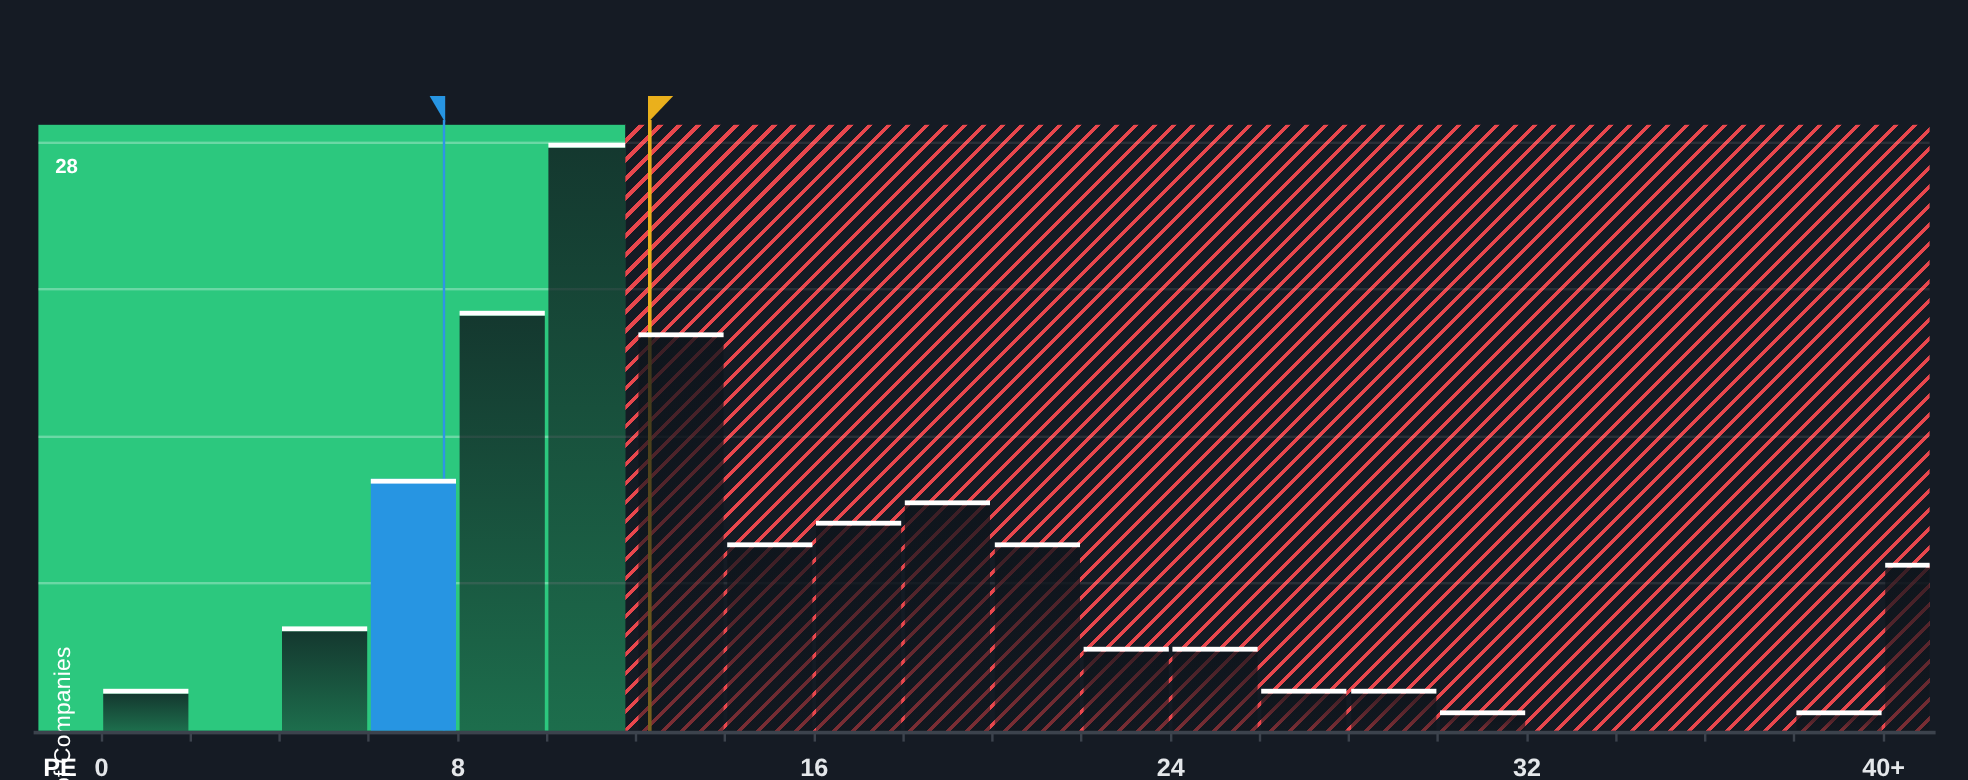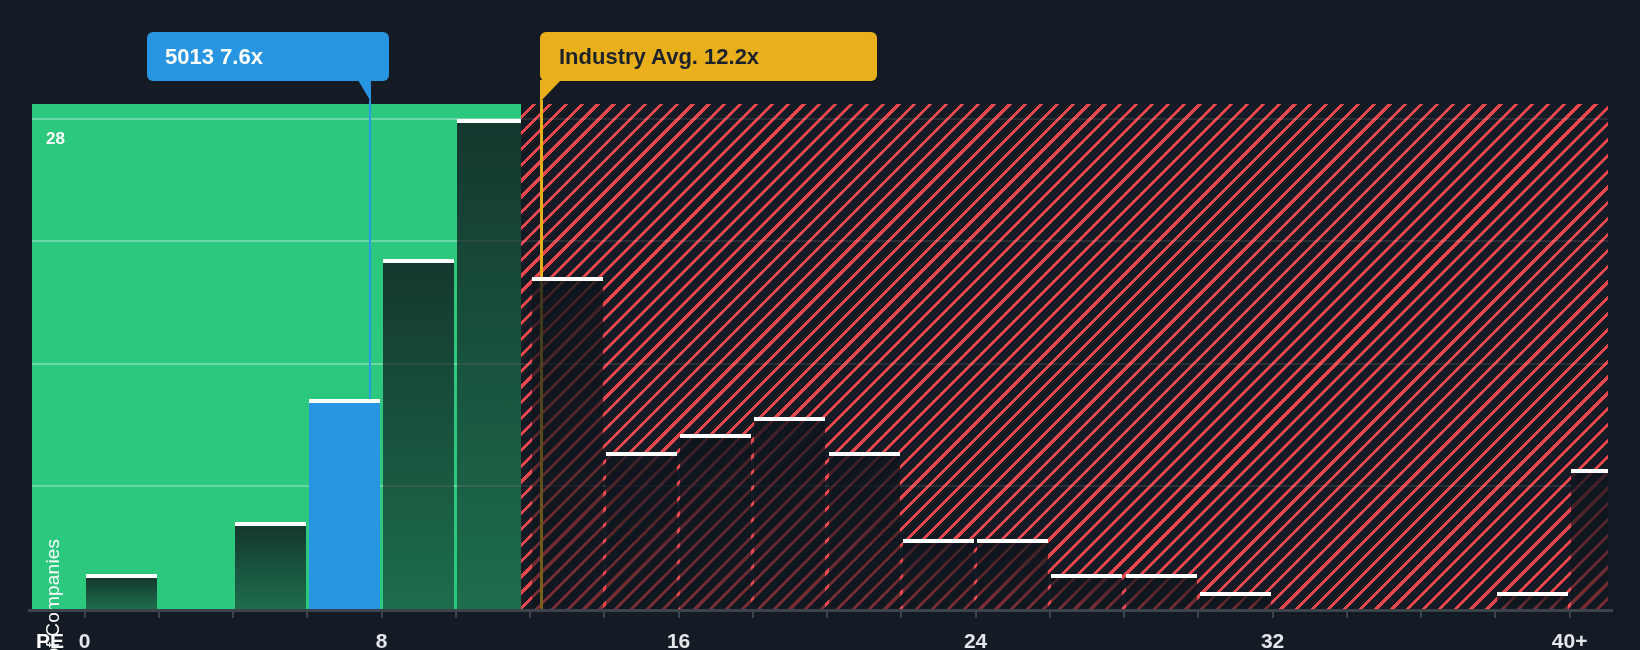--- a/index.html
+++ b/index.html
@@ -97,28 +97,22 @@
         <div class="bar" style="left: 1019.35px; width: 71px; height: 35px;"></div>
         <div class="bar" style="left: 1093.6px; width: 71px; height: 35px;"></div>
         <div class="bar" style="left: 1167.85px; width: 71px; height: 17.5px;"></div>
         <div class="bar" style="left: 1464.85px; width: 71px; height: 17.5px;"></div>
         <div class="bar" style="left: 1539.1px; width: 37px; height: 140px;"></div>
       </div>
     <div class="ymax-label">28</div>
     <div class="ylabel">No. of Companies</div>
   </div>
 
-  <div id="tooltip-company" class="tooltip">
-    <span>5013 7.6x</span>
-  </div>
   <div id="pointer-company" class="pointer"></div>
 
-  <div id="tooltip-industry" class="tooltip">
-    <span>Industry Avg. 12.2x</span>
-  </div>
   <div id="pointer-industry" class="pointer"></div>
 
   <div id="axis-line"></div>
   <div id="ticks">
       <div class="tick" style="left: 83.6px;"></div>
       <div class="tick" style="left: 157.85px;"></div>
       <div class="tick" style="left: 232.1px;"></div>
       <div class="tick" style="left: 306.35px;"></div>
       <div class="tick" style="left: 380.6px;"></div>
       <div class="tick" style="left: 454.85px;"></div>

